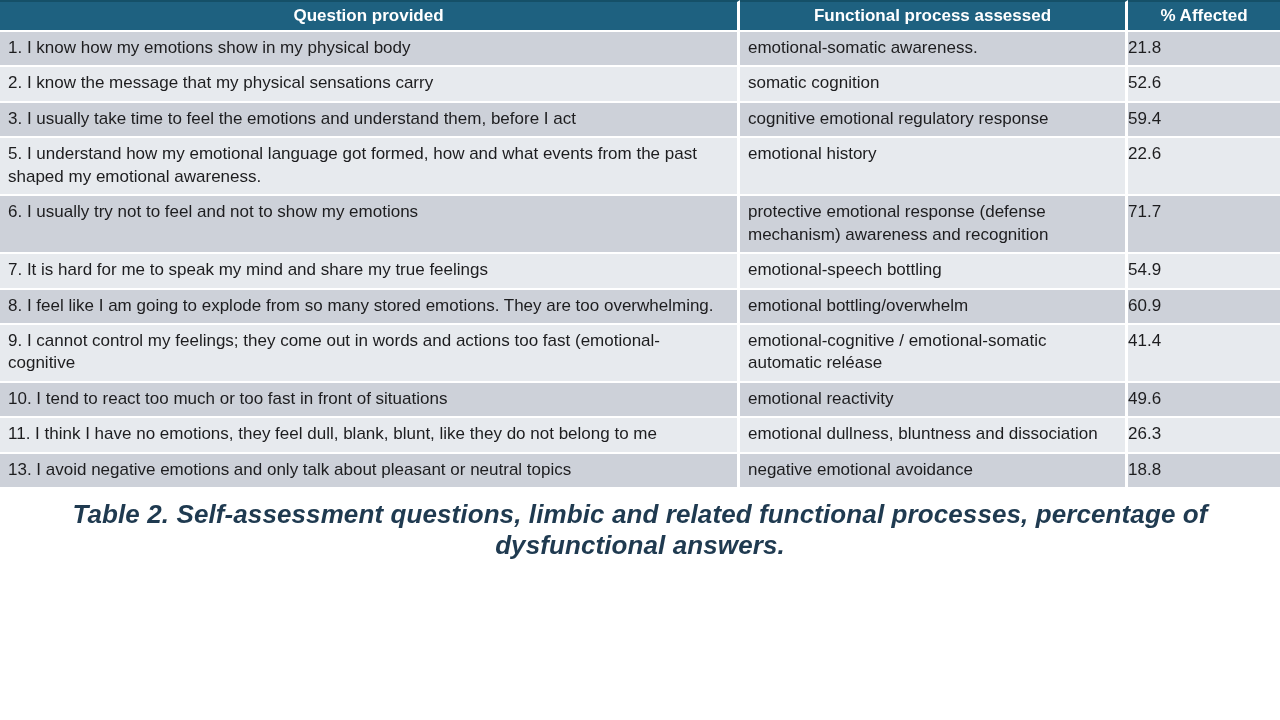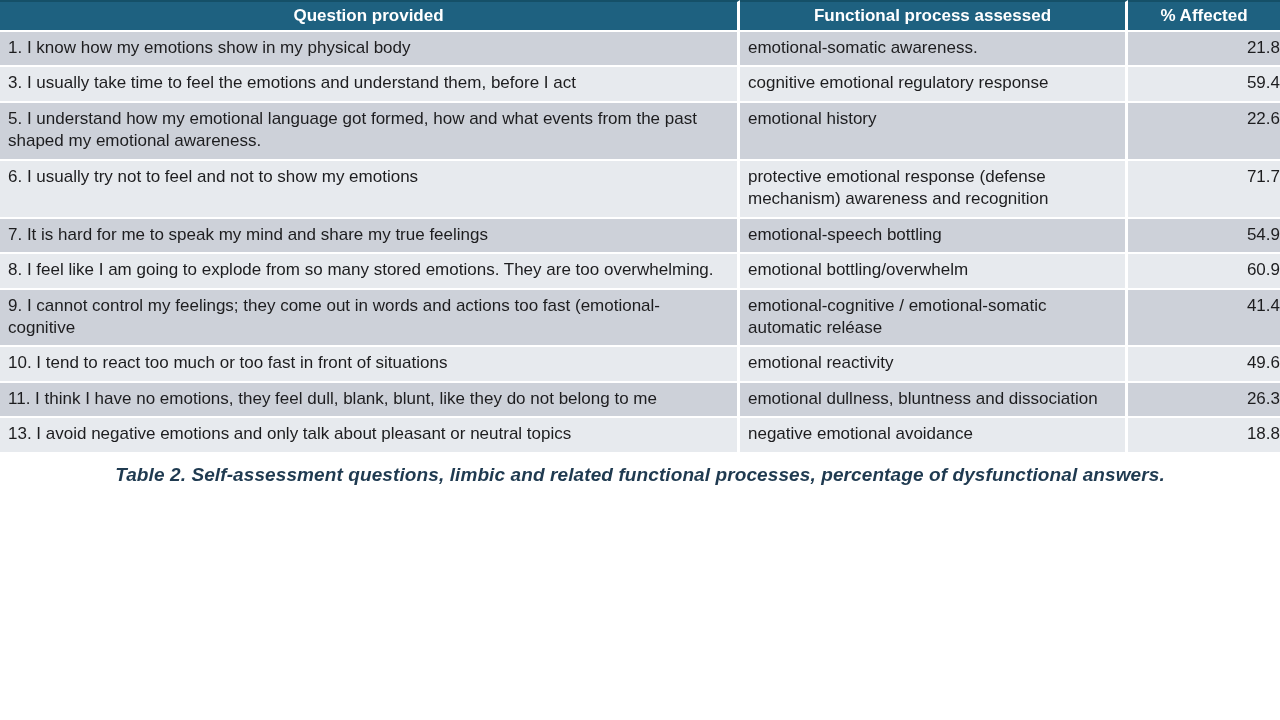--- a/index.html
+++ b/index.html
@@ -39,31 +39,31 @@
     font-size: 17px;
     line-height: 1.32;
     color: #1d1d1f;
     vertical-align: top;
     padding: 5px 10px 6px 8px;
     border-bottom: 2px solid #ffffff;
   }
   tbody td.td-question,
   tbody td.td-process { border-right: 3px solid #ffffff; margin-left: 8px; }
   tbody td.td-percent {
-    text-align: right;
+    text-align: left;
     padding-left: 0;
     padding-right: 0;
   }
   tbody tr:nth-child(odd)  td { background: var(--row-dark,  #cdd1d9); }
   tbody tr:nth-child(even) td { background: var(--row-light, #e7eaee); }
 
   .caption {
     margin-top: 10px;
     text-align: center;
-    font-size: 19px;
+    font-size: 26px;
     font-weight: bold;
     font-style: italic;
     color: var(--caption-fg, #1f3a50);
     letter-spacing: 0.1px;
   }
 </style>
 </head>
 <body style="--header-bg: #1e6180; --header-fg: #ffffff; --row-dark: #cdd1d9; --row-light: #e7eaee; --caption-fg: #1f3a50;">
 
 <table class="assessment">
@@ -77,20 +77,25 @@
       <th>Question provided</th>
       <th>Functional process assessed</th>
       <th>% Affected</th>
     </tr>
   </thead>
   <tbody>
       <tr>
         <td class="td-question">1. I know how my emotions show in my physical body</td>
         <td class="td-process">emotional-somatic awareness.</td>
         <td class="td-percent">21.8</td>
+      </tr>
+      <tr>
+        <td class="td-question">2. I know the message that my physical sensations carry</td>
+        <td class="td-process">somatic cognition</td>
+        <td class="td-percent">52.6</td>
       </tr>
       <tr>
         <td class="td-question">3. I usually take time to feel the emotions and understand them, before I act</td>
         <td class="td-process">cognitive emotional regulatory response</td>
         <td class="td-percent">59.4</td>
       </tr>
       <tr>
         <td class="td-question">5. I understand how my emotional language got formed, how and what events from the past shaped my emotional awareness.</td>
         <td class="td-process">emotional history</td>
         <td class="td-percent">22.6</td>

